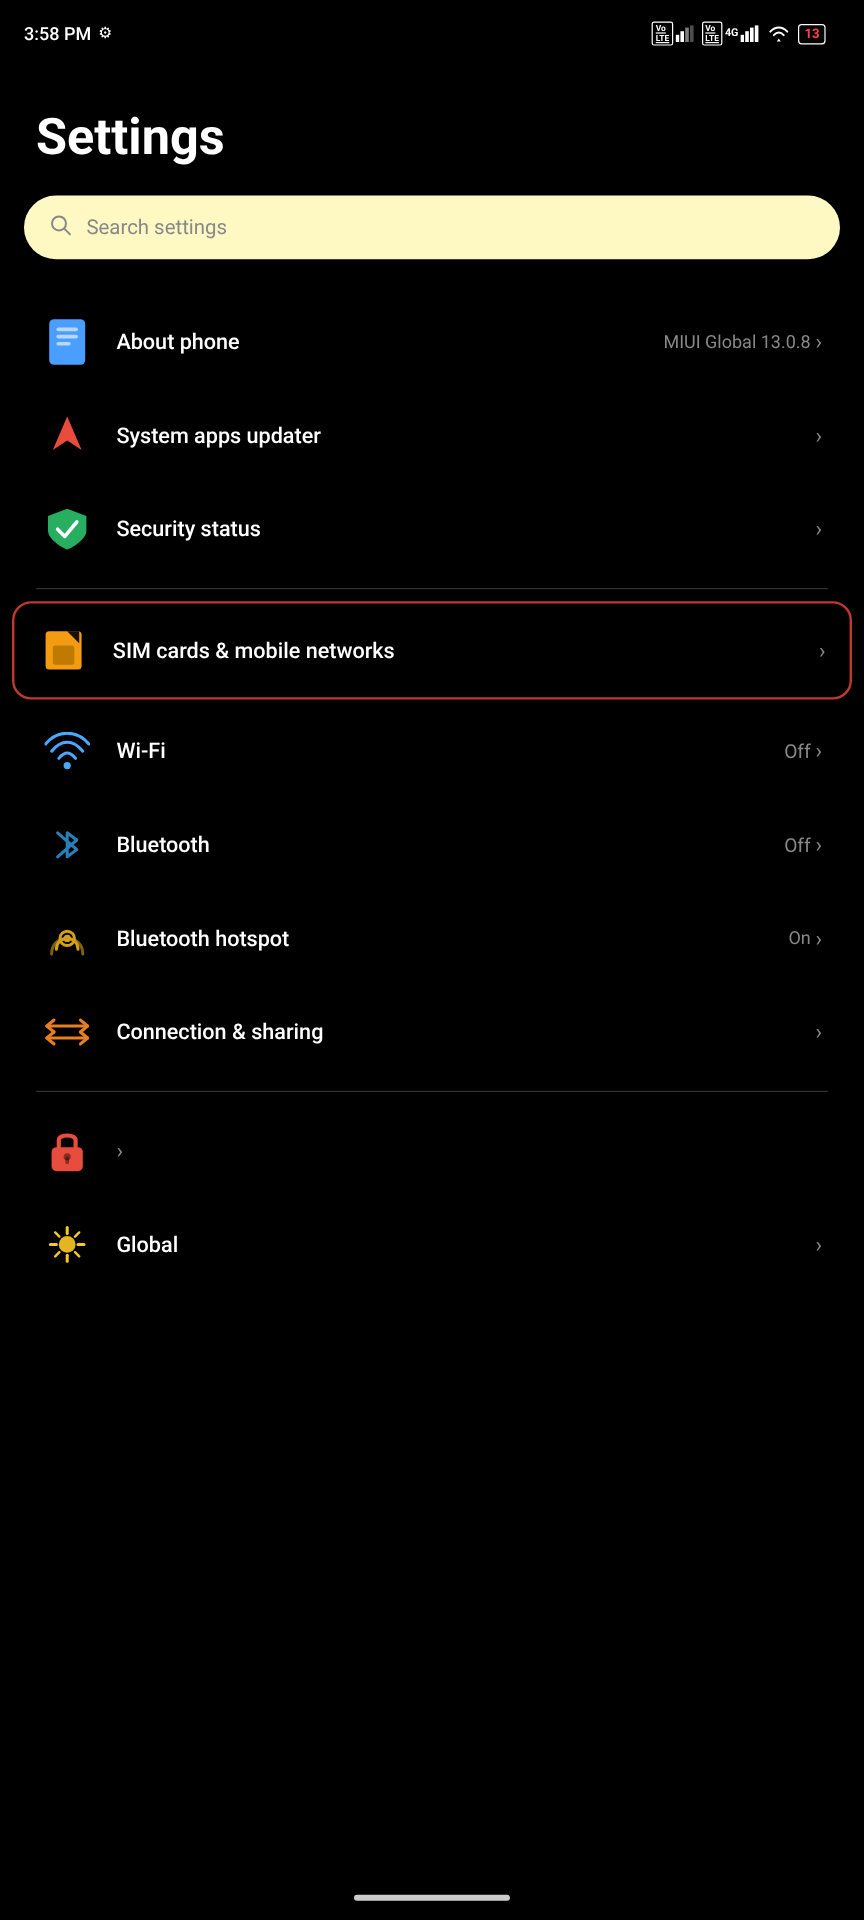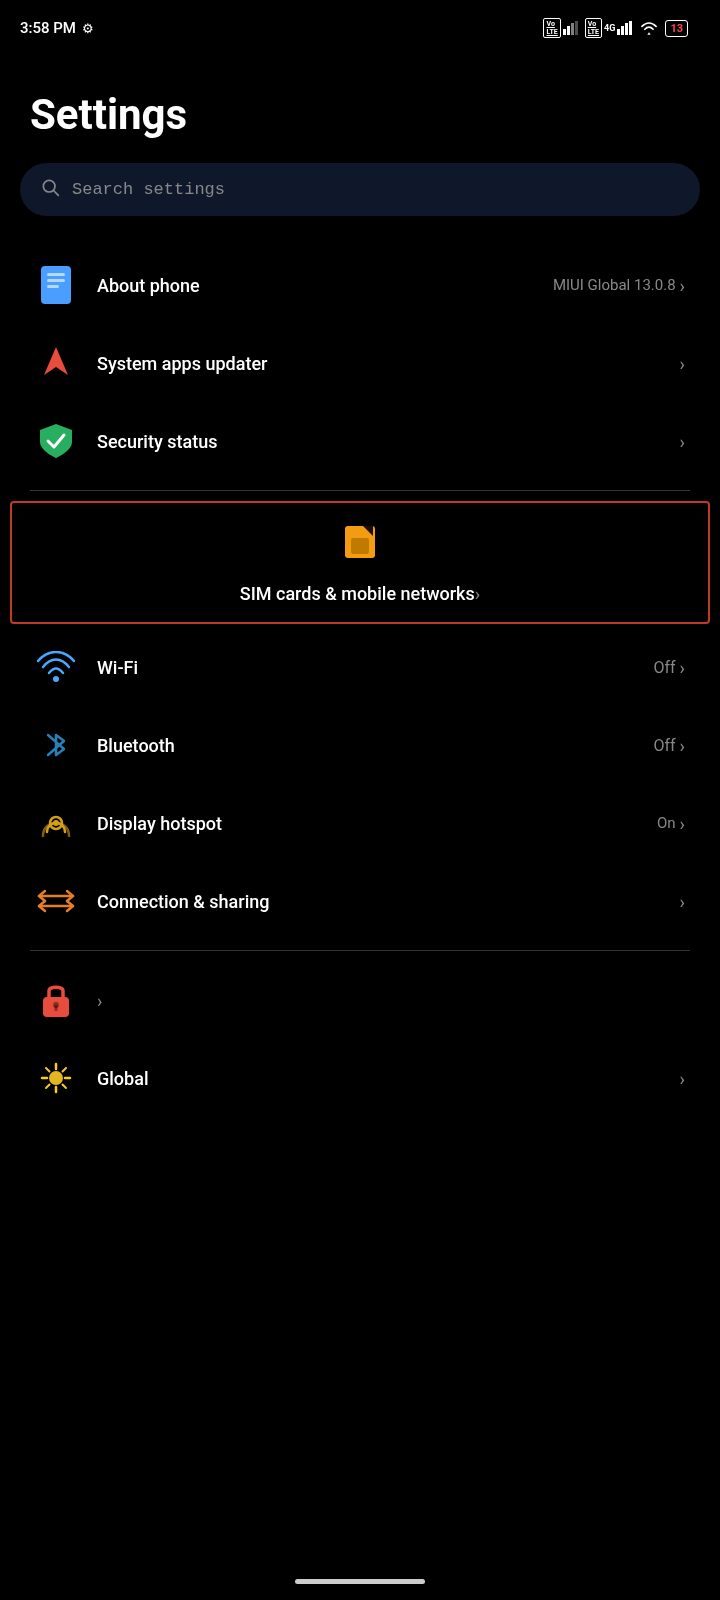--- a/index.html
+++ b/index.html
@@ -68,27 +68,26 @@
       color: #fff;
       padding: 40px 30px 24px 30px;
     }
 
     
     .search-container {
       padding: 0 20px 30px 20px;
     }
 
     .search-bar {
-      background: #0f172a;
+      background: #fef9c3;
       border-radius: 50px;
       display: flex;
       align-items: center;
       padding: 14px 20px;
       gap: 12px;
-      font-family: Liberation Mono, monospace;
     }
 
     .search-icon-wrap {
       color: #888;
       font-size: 18px;
     }
 
     .search-placeholder {
       color: #888;
       font-size: 17px;
@@ -104,23 +103,22 @@
       align-items: center;
       padding: 18px 35px;
       gap: 20px;
       cursor: pointer;
       position: relative;
     }
 
     .settings-item.highlighted {
       border: 2px solid #c0392b;
       margin: 4px 10px;
-      border-radius: 4px;
+      border-radius: 16px;
       padding: 18px 20px;
-      flex-direction: column;
     }
 
     .icon-wrap {
       width: 42px;
       height: 42px;
       display: flex;
       align-items: center;
       justify-content: center;
       flex-shrink: 0;
     }
@@ -332,21 +330,21 @@
   <div class="settings-item">
     <div class="icon-wrap">
       <svg width="38" height="38" viewBox="0 0 38 38">
         <circle cx="19" cy="19" r="6" fill="none" stroke="#d4a017" stroke-width="2.5"></circle>
         <circle cx="19" cy="19" r="3" fill="#d4a017"></circle>
         <path d="M10 28 C10 23 13.5 19 19 19 S28 23 28 28" stroke="#d4a017" stroke-width="2.5" fill="none" stroke-linecap="round"></path>
         <path d="M6 32 C6 24 11.5 19 19 19 S32 24 32 32" stroke="#d4a017" stroke-width="2.5" fill="none" stroke-linecap="round" opacity="0.6"></path>
       </svg>
     </div>
     <div class="item-content">
-      <span class="item-label">Display hotspot</span>
+      <span class="item-label">Bluetooth hotspot</span>
       <div class="item-right">
         <span style="font-size:15px;color:#888;">On</span>
         <span class="chevron">›</span>
       </div>
     </div>
   </div>
 
   <div class="settings-item">
     <div class="icon-wrap">
       <svg width="38" height="38" viewBox="0 0 38 38">

